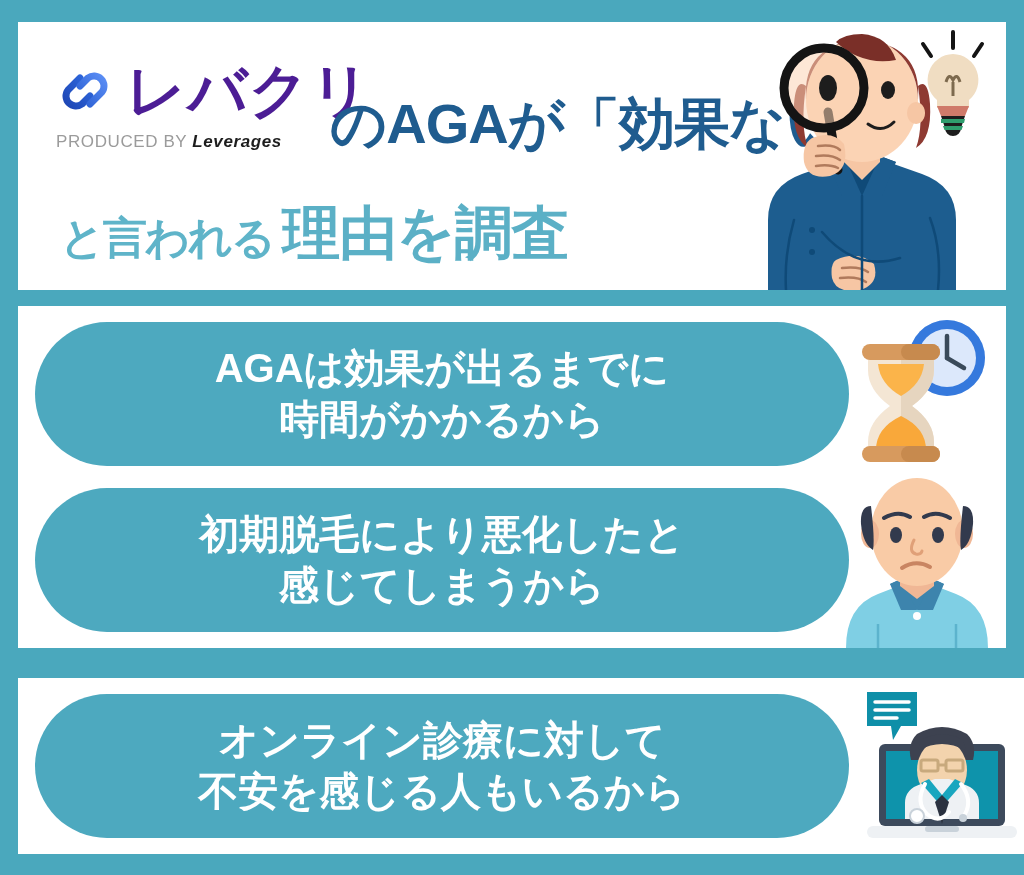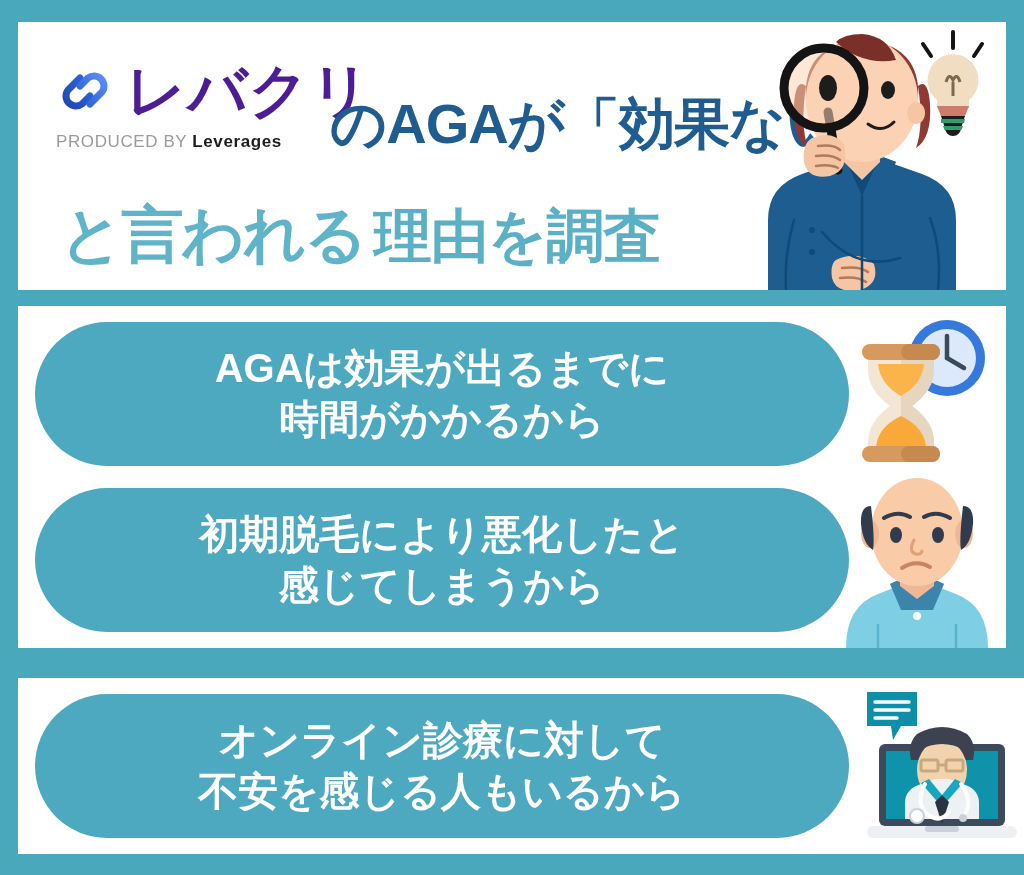--- a/index.html
+++ b/index.html
@@ -62,20 +62,21 @@
     letter-spacing: 0.6px;
     white-space: nowrap;
   }
   .logo-sub .sub-produced {
     color: #9b9b9b;
     font-weight: 400;
   }
   .logo-sub .sub-brand {
     color: #1d1d1d;
     font-weight: 700;
+    font-style: italic;
   }
 
   .headline-1 {
     position: absolute;
     left: 312px;
     top: 74px;
     font-size: 56px;
     font-weight: 800;
     color: #1f5c8f;
     letter-spacing: -1px;
@@ -85,21 +86,21 @@
   .headline-2 {
     position: absolute;
     left: 42px;
     top: 182px;
     display: flex;
     align-items: baseline;
     line-height: 1;
     white-space: nowrap;
   }
   .headline-2 .h2-small {
-    font-size: 62px;
+    font-size: 44px;
     font-weight: 800;
     color: #5fb4c9;
     letter-spacing: -2px;
   }
   .headline-2 .h2-big {
     font-size: 58px;
     font-weight: 800;
     color: #5bb0c6;
     letter-spacing: -1px;
     margin-left: 8px;

